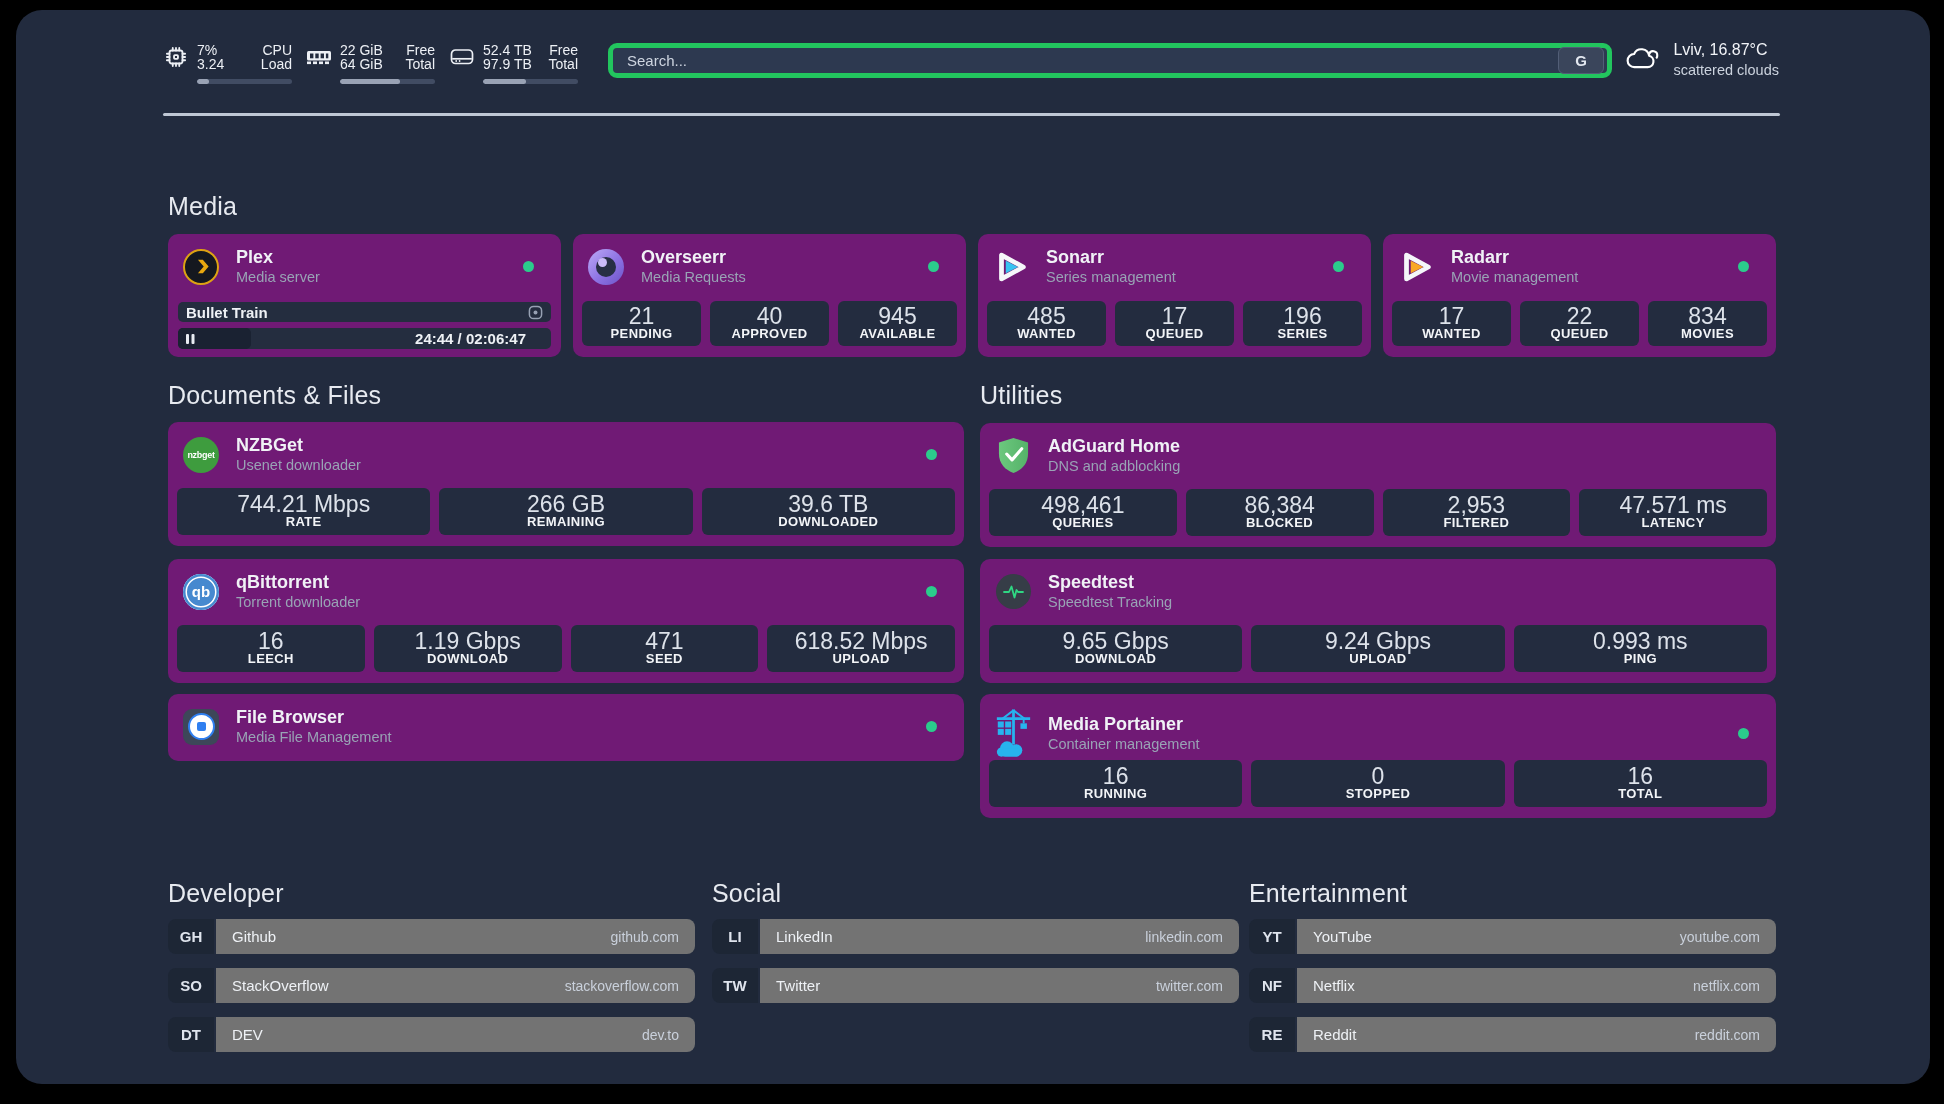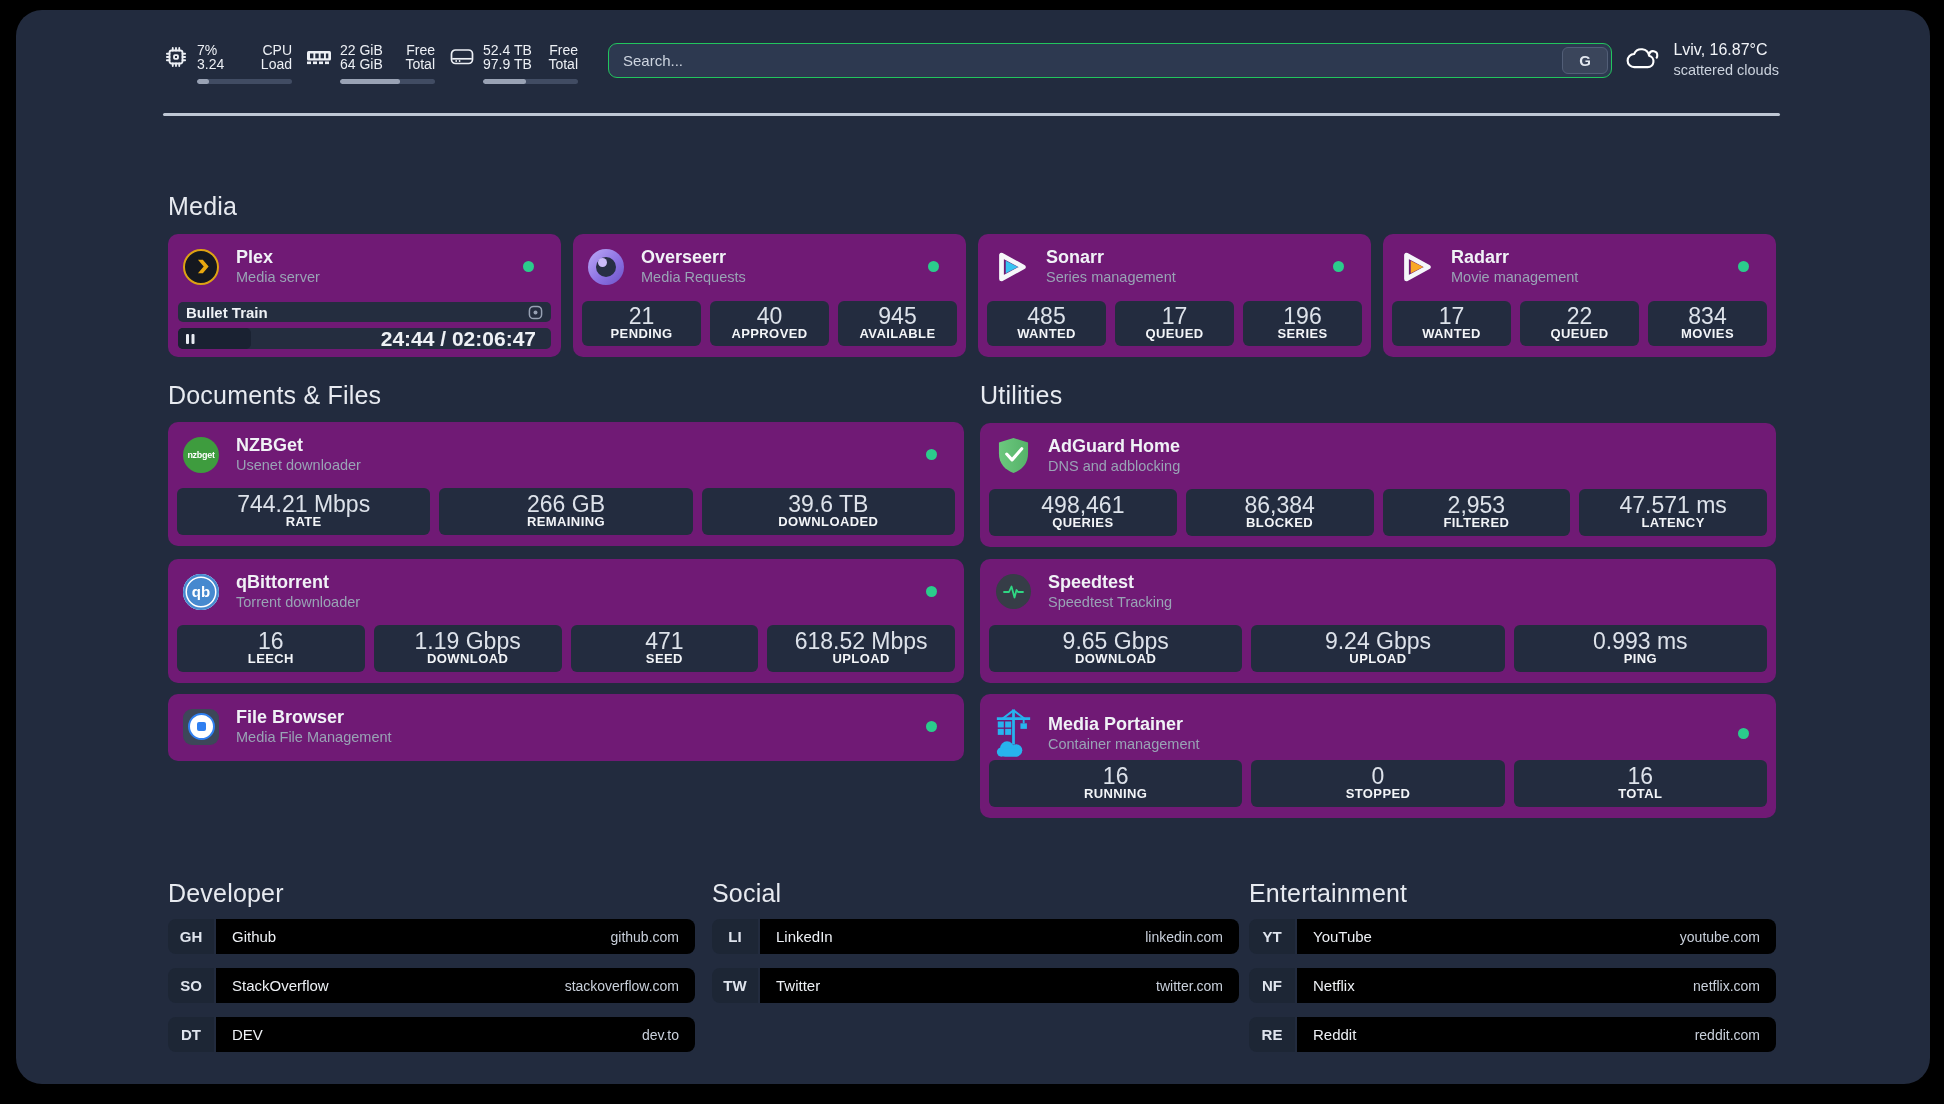--- a/index.html
+++ b/index.html
@@ -10,21 +10,21 @@
   
   .stats { position:absolute; left:147px; top:33px; display:flex; }
   .sgroup { display:flex; flex-direction:column; margin-right:14px; }
   .sgtop { display:flex; align-items:center; height:28px; }
   .sgicon { width:26px; display:flex; justify-content:center; align-items:center; margin-right:8px; }
   .sgtext { width:95px; display:flex; justify-content:space-between; font-size:14px; line-height:14.5px; color:#edf0f5; }
   .sgtext .labs { text-align:right; }
   .sgbar { margin-left:34px; width:95px; height:5px; background:#414c63; border-radius:3px; margin-top:8px; overflow:hidden; }
   .sgfill { height:100%; background:#99a2b4; border-radius:3px; min-width:12px; }
 
-  .search { position:absolute; left:592px; top:33px; width:1004px; height:35px; background:#2d3950; border:1px solid #22c55e; border-radius:9px; display:flex; align-items:center; }
+  .search { position:absolute; left:592px; top:33px; width:1004px; height:35px; background:#2d3950; border:5px solid #22c55e; border-radius:9px; display:flex; align-items:center; }
   .placeholder { margin-left:14px; color:#ced5e0; font-size:15px; }
   .gkey { margin-left:auto; width:46px; height:27px; margin-right:3px; background:#3a455b; border:1px solid #525e77; border-radius:6px; display:flex; align-items:center; justify-content:center; font-size:15px; font-weight:bold; color:#e3e8f0; }
 
   .weather { position:absolute; right:151px; top:31px; display:flex; gap:13px; align-items:center; }
   .wline1 { font-size:16px; color:#f2f4f8; margin-bottom:3px; }
   .wline2 { font-size:14.5px; color:#ccd3de; }
 
   .divider { position:absolute; left:147px; top:103px; width:1617px; height:3px; background:#bfc7d4; border-radius:2px; }
 
   
@@ -45,40 +45,40 @@
   .srow.h45 .sbox { height:45px; }
   .srow.h47 .sbox { height:47px; }
   .sbox .v { font-size:23px; color:#dde2ea; line-height:20px; }
   .sbox .l { font-size:13px; font-weight:bold; color:#f3f5f8; letter-spacing:0.4px; line-height:16px; }
 
   
   .mrow { position:absolute; left:10px; right:10px; top:68px; height:20px; background:#242d3f; border-radius:5px; display:flex; align-items:center; padding:0 8px; font-size:15px; font-weight:bold; color:#eef1f5; }
   .mrow .lens { margin-left:auto; display:flex; }
   .prow { position:absolute; left:10px; right:10px; top:94px; height:21px; background:#242d3f; border-radius:5px; }
   .pfill { height:100%; background:#1a2232; border-radius:5px; display:flex; align-items:center; padding-left:8px; }
-  .ptime { position:absolute; right:15px; top:0; line-height:21px; font-size:21px; font-weight:bold; color:#eef1f5; }
+  .ptime { position:absolute; right:25px; top:0; line-height:21px; font-size:15px; font-weight:bold; color:#eef1f5; }
 
   
   .ic { border-radius:50%; display:flex; align-items:center; justify-content:center; }
   .plex { width:36px; height:36px; background:#15181f; border:2px solid #dda213; }
   .ov { width:36px; height:36px; background:linear-gradient(135deg,#bcaaf8 0%,#8d73e3 55%,#6c54c8 100%); position:relative; }
   .ov::after { content:""; position:absolute; left:8px; top:8px; width:20px; height:20px; border-radius:50%; background:#272f45; }
   .ov::before { content:""; position:absolute; left:10px; top:9px; width:9px; height:9px; border-radius:50%; background:#cabbf9; z-index:2; }
   .nzb { width:36px; height:36px; background:#3e9c3e; font-size:9px; font-weight:bold; color:#fff; letter-spacing:-0.3px; }
   .qb { width:36px; height:36px; background:#4689cf; box-shadow:inset 0 0 0 2.5px #4689cf, inset 0 0 0 4px #ffffff; font-size:15px; font-weight:bold; color:#fff; }
   .fb { width:36px; height:36px; border-radius:9px; background:#3d4759; display:flex; align-items:center; justify-content:center; }
   .fb .c { width:27px; height:27px; border-radius:50%; background:#fff; border:2.5px solid #2f7ff0; display:flex; align-items:center; justify-content:center; }
   .fb .f { width:9px; height:9px; border-radius:2px; background:#2f7ff0; }
   .st { width:35px; height:35px; background:#363d47; }
 
   
   .linkcol { position:absolute; top:909px; width:527px; }
   .lrow { display:flex; height:35px; margin-bottom:14px; }
   .lbadge { width:46px; background:#1d2635; border-radius:8px 0 0 8px; display:flex; align-items:center; justify-content:center; font-size:15px; font-weight:bold; color:#dfe4ed; margin-right:2px; }
-  .lbody { flex:1; background:#000000; border-radius:0 8px 8px 0; display:flex; align-items:center; justify-content:space-between; padding:0 16px; }
+  .lbody { flex:1; background:#737373; border-radius:0 8px 8px 0; display:flex; align-items:center; justify-content:space-between; padding:0 16px; }
   .lname { font-size:15px; color:#eef1f5; }
   .lurl { font-size:14px; color:#c9d0db; }
 </style>
 </head>
 <body>
 
 <div id="dash">
 
   <div class="stats">
     <div class="sgroup">

